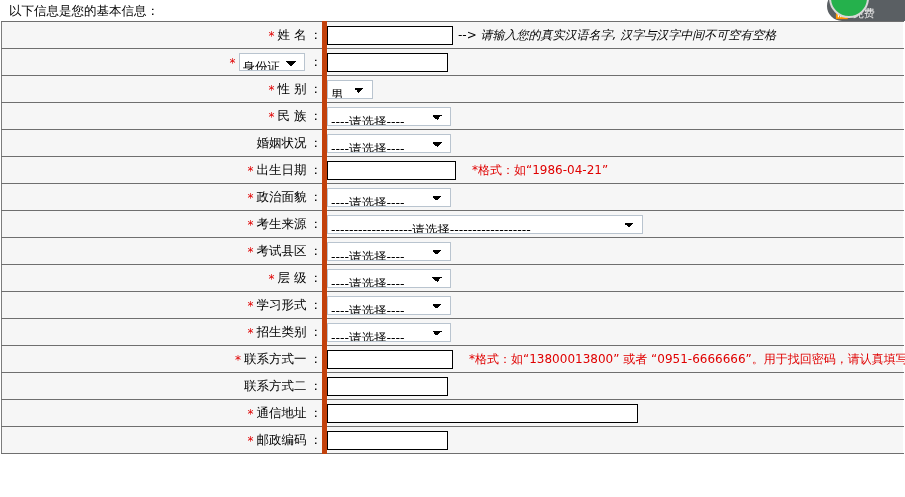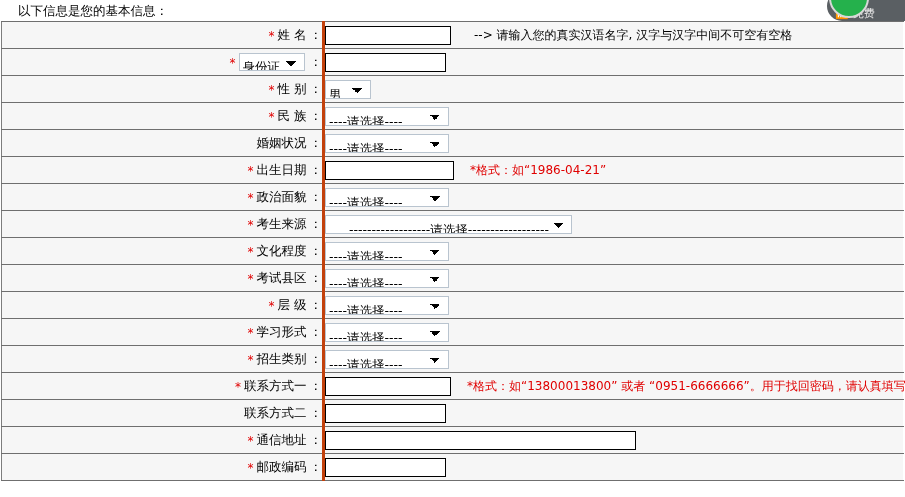--- a/index.html
+++ b/index.html
@@ -55,21 +55,21 @@
     color: #e8e8e8;
     font-size: 11px;
     line-height: 12px;
     white-space: nowrap;
   }
 
   
   #page-header {
     height: 21px;
     line-height: 21px;
-    padding-left: 18px;
+    padding-left: 9px;
     font-size: 12.5px;
     color: #000;
     background: #ffffff;
     box-sizing: border-box;
   }
 
   
   #form-table {
     width: 903px;
     margin: 0 auto;
@@ -85,21 +85,21 @@
     border-top: 1px solid #6f6f6f;
     border-bottom: 1px solid #6f6f6f;
     background: #f6f6f6;
     padding: 0;
     vertical-align: middle;
   }
   td.label-cell {
     width: 320px;
     text-align: right;
     padding-right: 7px;
-    border-right: 3px solid #c2410c;
+    border-right: 5px solid #c2410c;
     white-space: nowrap;
     font-size: 12.5px;
   }
   td.field-cell {
     padding-left: 8px;
     white-space: nowrap;
   }
 
   .req-star {
     color: #e00000;
@@ -158,29 +158,30 @@
       linear-gradient(135deg, #000 50%, transparent 50%);
     background-position:
       calc(100% - 13px) calc(50% + 1px),
       calc(100% - 8px) calc(50% + 1px);
     background-size: 5px 5px, 5px 5px;
     background-repeat: no-repeat;
     outline: none;
   }
   select.s-gender  { width: 46px; }
   select.s-normal  { width: 124px; }
-  select.s-wide    { width: 247px; text-align: center; }
+  select.s-wide    { width: 316px; text-align: left; }
   select.s-idtype  { width: 66px; height: 18px; line-height: 18px;
                      font-size: 12.5px; margin: 0 2px 0 0; }
 
   .hint {
     font-size: 12px;
     color: #000;
-    margin-left: 23px;
-    vertical-align: middle;
+    margin-left: 5px;
+    vertical-align: middle;
+    font-style: italic;
   }
   .hint-red {
     font-size: 12px;
     color: #e00000;
     margin-left: 16px;
     vertical-align: middle;
   }
 </style>
 </head>
 <body>
@@ -221,24 +222,20 @@
       </tr>
       <tr>
         <td class="label-cell"><span class="req-star">*</span><span class="label-text">政治面貌</span><span class="colon">：</span></td>
         <td class="field-cell"><select class="sel s-normal"><option>----请选择----</option></select></td>
       </tr>
       <tr>
         <td class="label-cell"><span class="req-star">*</span><span class="label-text">考生来源</span><span class="colon">：</span></td>
         <td class="field-cell"><select class="sel s-wide"><option>------------------请选择------------------</option></select></td>
       </tr>
       <tr>
-        <td class="label-cell"><span class="req-star">*</span><span class="label-text">文化程度</span><span class="colon">：</span></td>
-        <td class="field-cell"><select class="sel s-normal"><option>----请选择----</option></select></td>
-      </tr>
-      <tr>
         <td class="label-cell"><span class="req-star">*</span><span class="label-text">考试县区</span><span class="colon">：</span></td>
         <td class="field-cell"><select class="sel s-normal"><option>----请选择----</option></select></td>
       </tr>
       <tr>
         <td class="label-cell"><span class="req-star">*</span><span class="label-text">层    级</span><span class="colon">：</span></td>
         <td class="field-cell"><select class="sel s-normal"><option>----请选择----</option></select></td>
       </tr>
       <tr>
         <td class="label-cell"><span class="req-star">*</span><span class="label-text">学习形式</span><span class="colon">：</span></td>
         <td class="field-cell"><select class="sel s-normal"><option>----请选择----</option></select></td>

